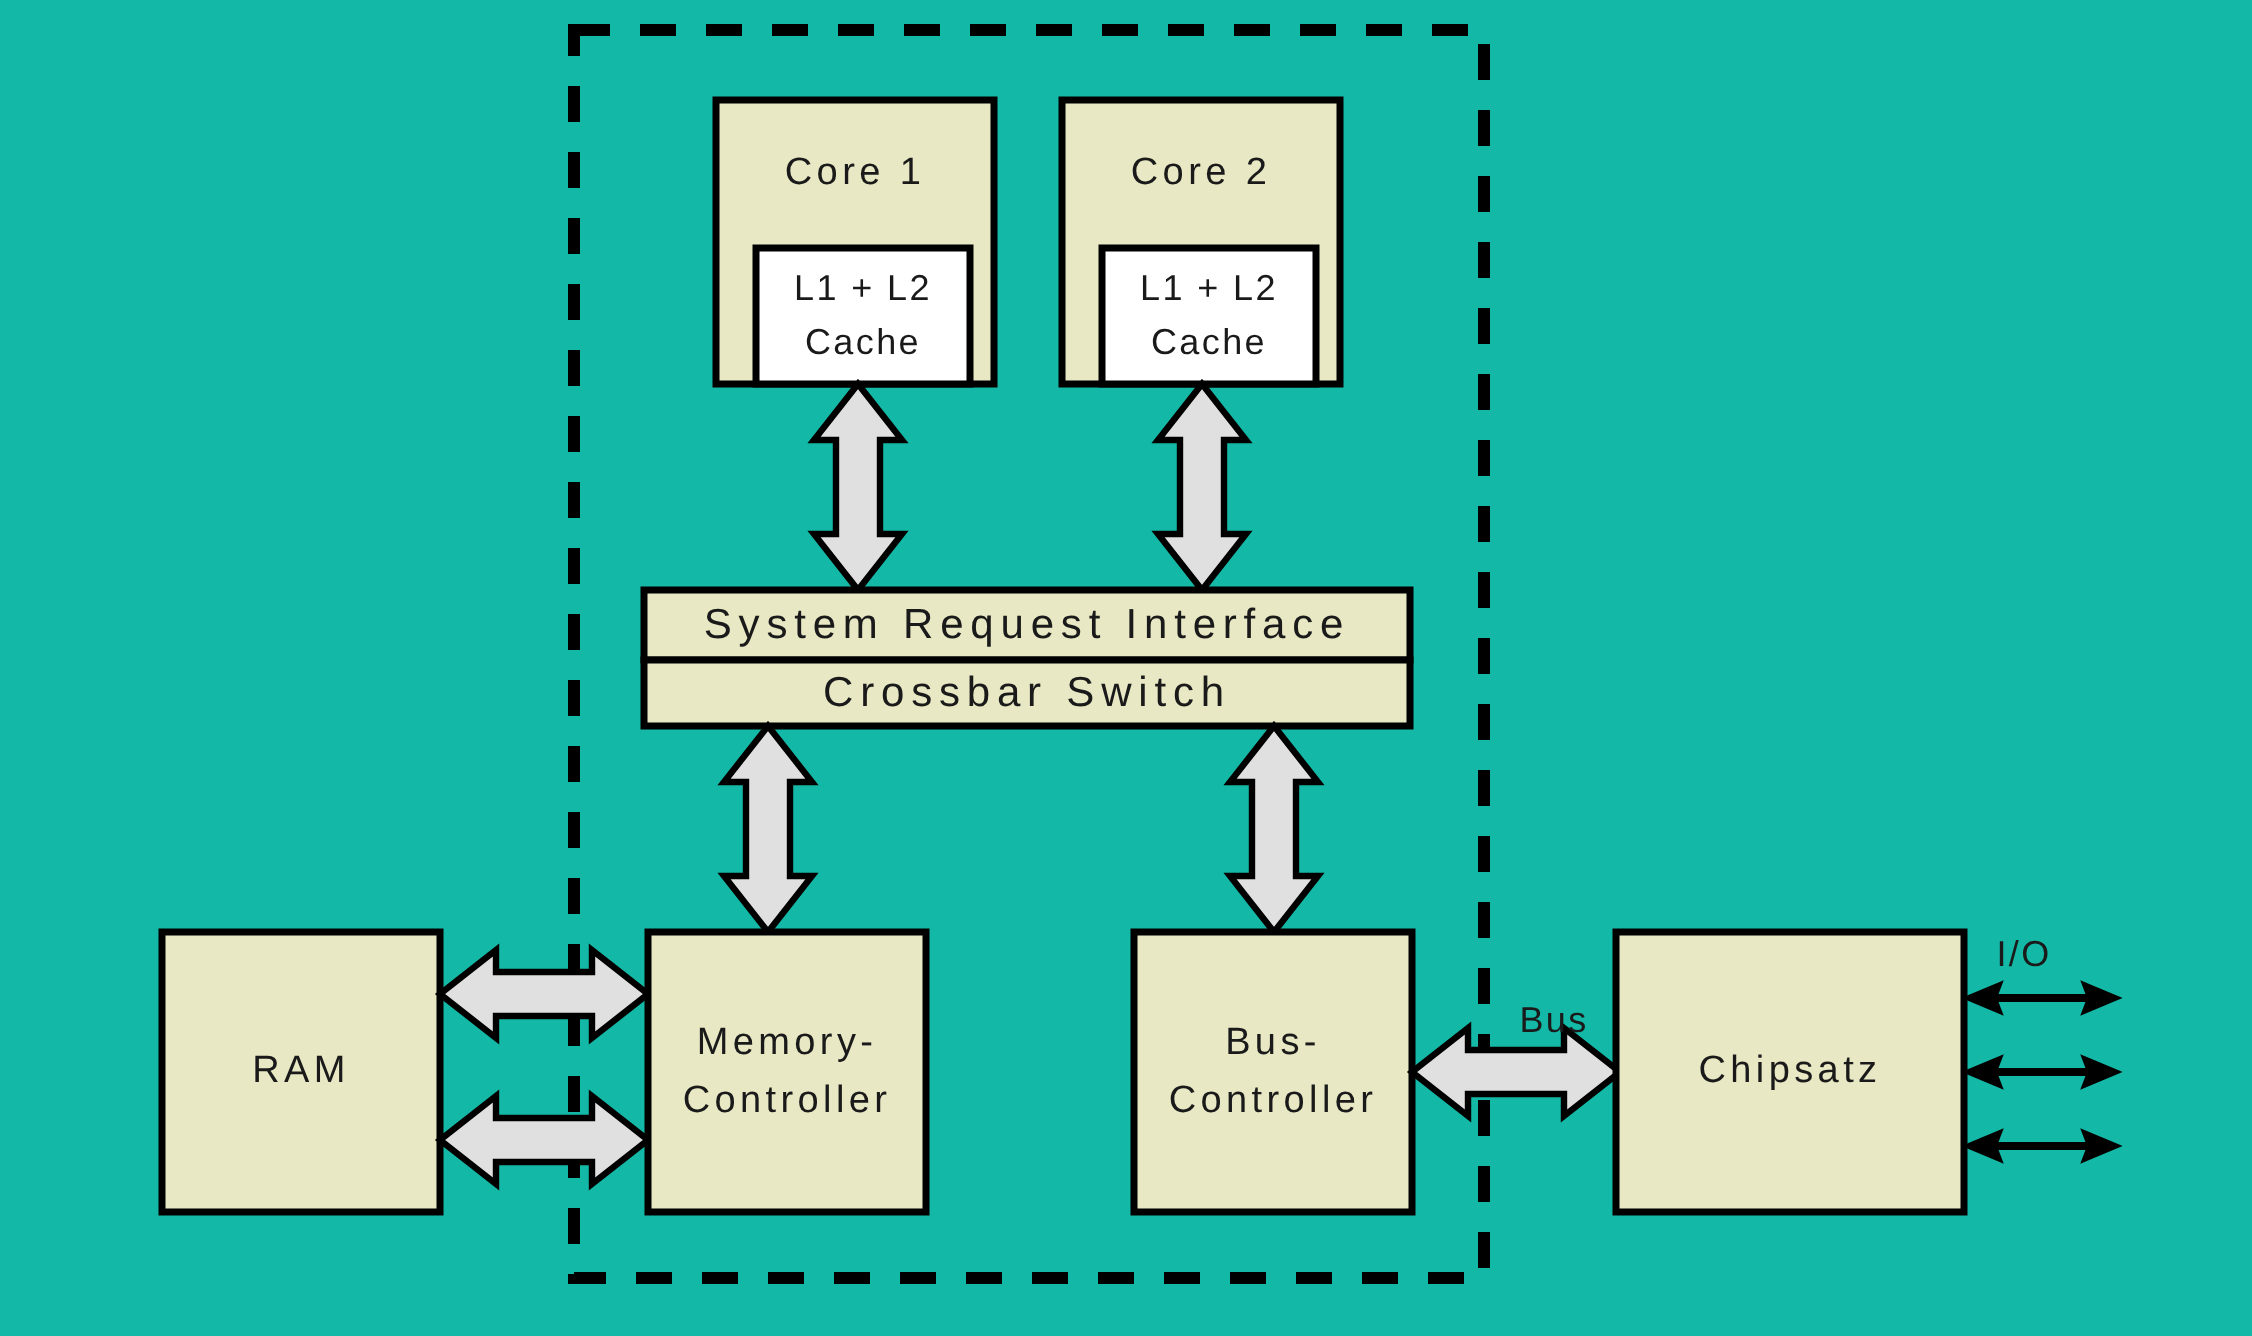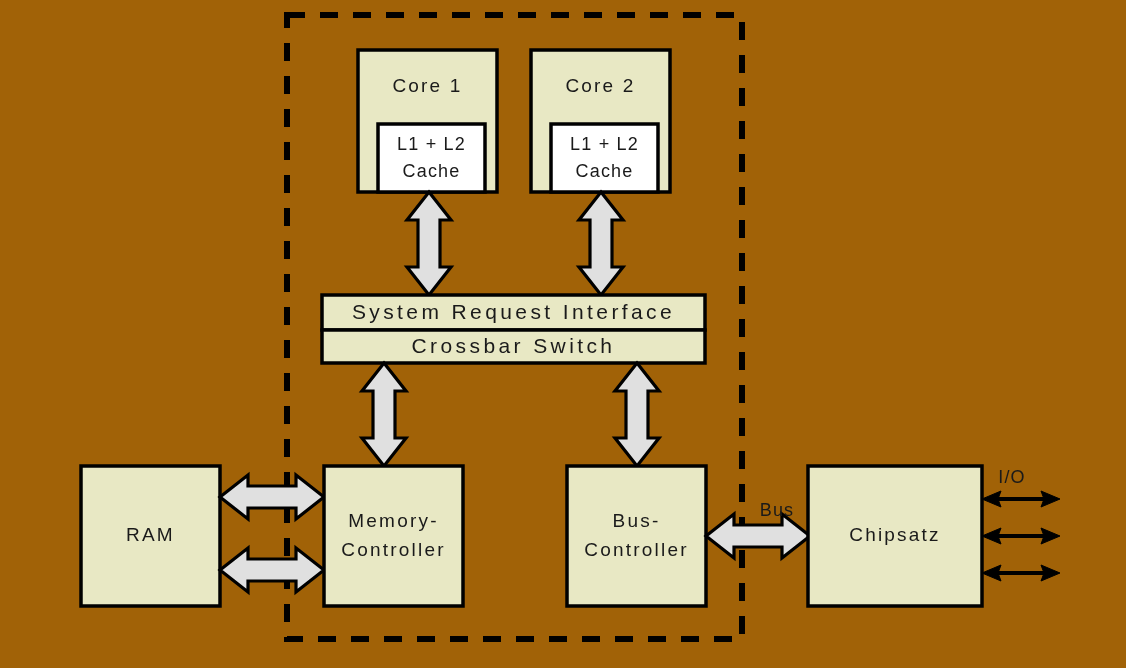--- a/index.html
+++ b/index.html
@@ -4,21 +4,21 @@
 <style>
   html, body {
     margin: 0;
     padding: 0;
     background: #ffffff;
   }
   #canvas-wrap {
     position: relative;
     width: 1126px;
     height: 668px;
-    background: #a16207;
+    background: #14b8a6;
     overflow: hidden;
     font-family: "Liberation Sans", sans-serif;
   }
   svg#diagram {
     display: block;
     width: 1126px;
     height: 668px;
   }
   .blk {
     fill: #e8e8c4;

